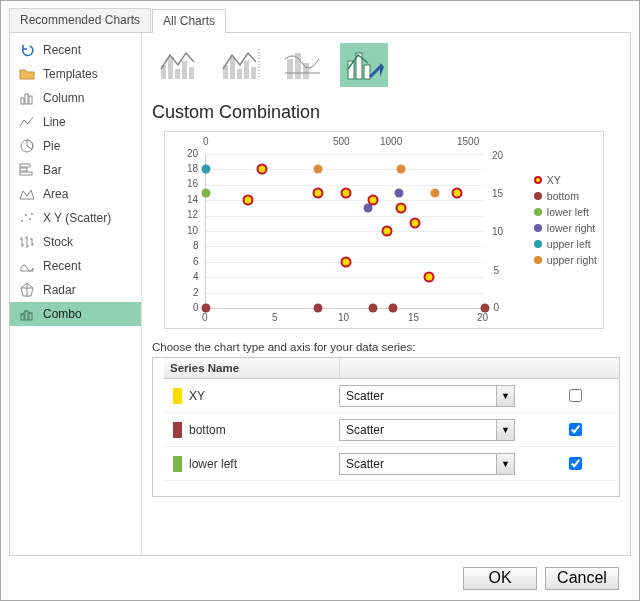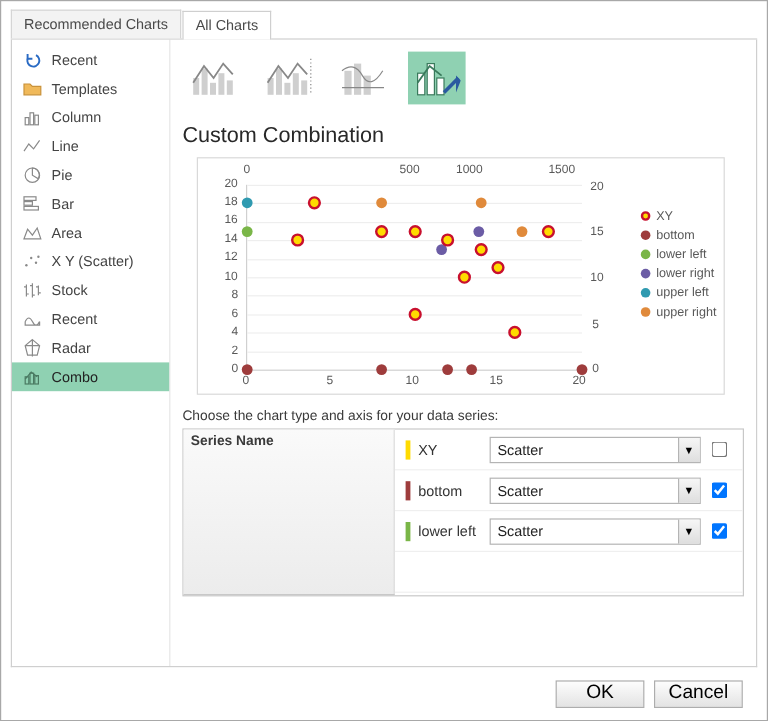--- a/index.html
+++ b/index.html
@@ -24,21 +24,21 @@
   .thumb.selected { background:#8fd1b2; }
   .section-header { font-size:18px; color:#282828; padding:5px 2px 8px 0px;}
   .chart-box { width:440px; height:198px; border:1px solid #d9d9d9; margin: 0 0 8px 12px; position:relative; background:#fff;}
   .axis-label { position:absolute; font-size:10px; color:#595959; }
   .legend { position:absolute; right:6px; top:38px; font-size:10.5px; color:#595959; }
   .legend-row { display:flex; align-items:center; gap:5px; margin:4px 0;}
   .swatch { width:8px; height:8px; border-radius:50%;}
   .grid-area { position:absolute; left:40px; top:22px; width:280px; height:155px; border-left:1px solid #d0d0d0; border-bottom:1px solid #d0d0d0;}
   .hgrid { position:absolute; left:0; right:0; border-top:1px solid #eee;}
   .instr { font-size:11.5px; color:#3a3a3a; margin:4px 0 4px 0;}
-  .series-table { border:1px solid #c8c8c8; display:flex; flex-direction:row; height:140px;}
+  .series-table { border:1px solid #c8c8c8; display:flex; flex-direction:column; height:140px;padding-left:11px;}
   .series-header { display:flex; background:linear-gradient(#fafafa,#ececec); border-bottom:1px solid #c8c8c8; font-size:11.5px; font-weight:bold; color:#3a3a3a;}
   .col-name { width:176px; padding:4px 6px; border-right:1px solid #dcdcdc;}
   .col-type { width:196px; padding:4px 6px; border-right:1px solid #dcdcdc;}
   .col-sec { width:86px; padding:4px 6px; text-align:left;}
   .series-body { flex:1; overflow-y:scroll; }
   .series-row { display:flex; align-items:center; height:34px; border-bottom:1px solid #efefef; font-size:12px; padding:0 4px;}
   .sr-swatch { width:9px; height:16px; margin:0 7px 0 5px;}
   .sr-name { width:150px; color:#333;}
   .sr-type { width:196px;}
   .combo { width:176px; height:22px; border:1px solid #b4b4b4; background:#fff; display:flex; align-items:center;}

